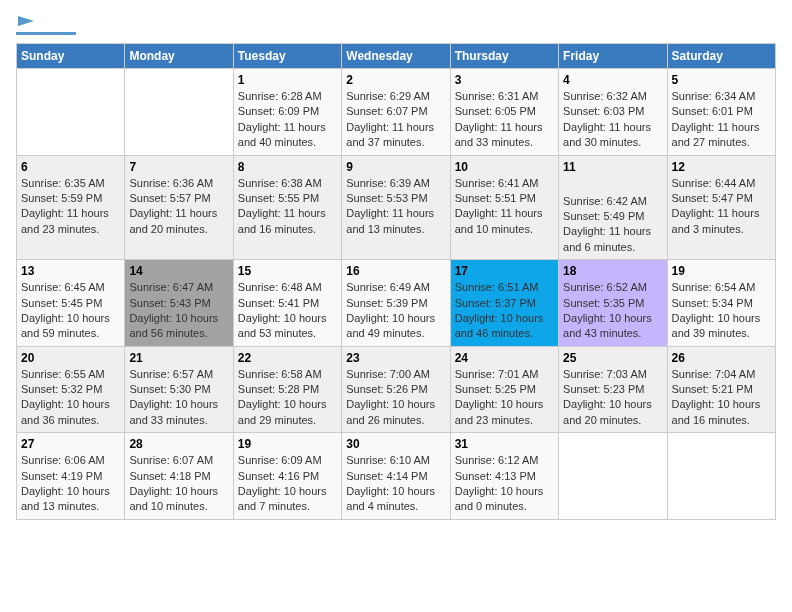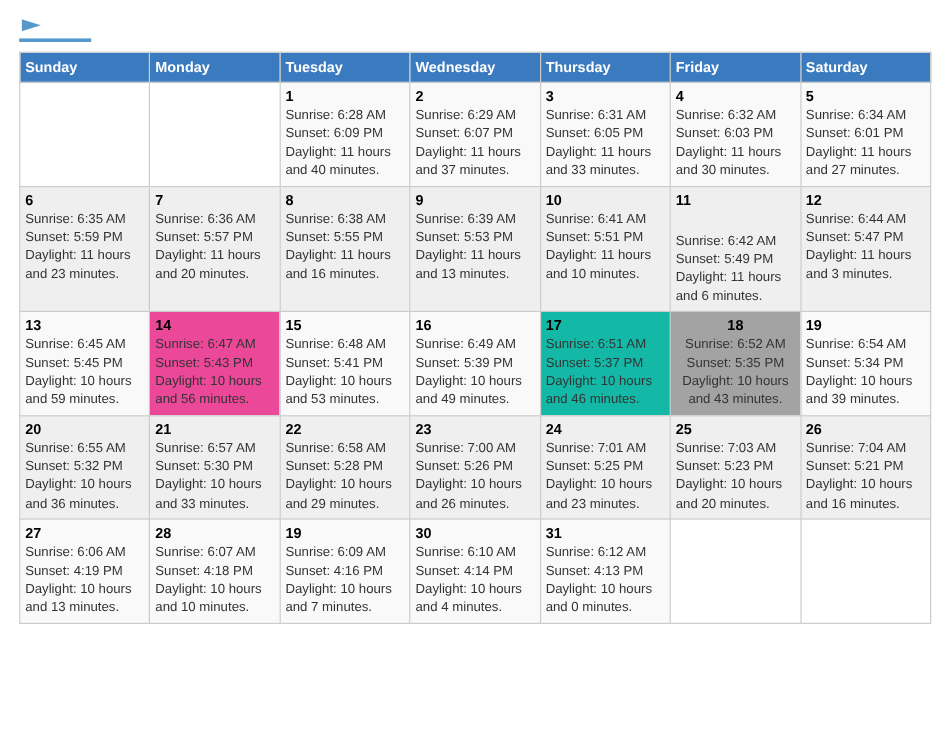--- a/index.html
+++ b/index.html
@@ -196,45 +196,45 @@
 Daylight: 11 hours and 3 minutes.</div>
         </td>
       </tr>
       <tr>
         <td style="background: rgb(249, 249, 249);">
           <span class="day-num">13</span>
           <div class="day-info" style="white-space: pre-line;">Sunrise: 6:45 AM
 Sunset: 5:45 PM
 Daylight: 10 hours and 59 minutes.</div>
         </td>
-        <td style="background: #ec4899; margin-top: 14px;">
+        <td style="background: #a3a3a3; margin-top: 14px;">
           <span class="day-num">14</span>
           <div class="day-info" style="white-space: pre-line;">Sunrise: 6:47 AM
 Sunset: 5:43 PM
 Daylight: 10 hours and 56 minutes.</div>
         </td>
         <td style="background: rgb(249, 249, 249);">
           <span class="day-num">15</span>
           <div class="day-info" style="white-space: pre-line;">Sunrise: 6:48 AM
 Sunset: 5:41 PM
 Daylight: 10 hours and 53 minutes.</div>
         </td>
         <td style="background: rgb(249, 249, 249);">
           <span class="day-num">16</span>
           <div class="day-info" style="white-space: pre-line;">Sunrise: 6:49 AM
 Sunset: 5:39 PM
 Daylight: 10 hours and 49 minutes.</div>
         </td>
-        <td style="background: #14b8a6;">
+        <td style="background: #0ea5e9;">
           <span class="day-num">17</span>
           <div class="day-info" style="white-space: pre-line;">Sunrise: 6:51 AM
 Sunset: 5:37 PM
 Daylight: 10 hours and 46 minutes.</div>
         </td>
-        <td style="background: #a3a3a3; text-align: center;">
+        <td style="background: #c4b5fd;">
           <span class="day-num">18</span>
           <div class="day-info" style="white-space: pre-line;">Sunrise: 6:52 AM
 Sunset: 5:35 PM
 Daylight: 10 hours and 43 minutes.</div>
         </td>
         <td style="background: rgb(249, 249, 249);">
           <span class="day-num">19</span>
           <div class="day-info" style="white-space: pre-line;">Sunrise: 6:54 AM
 Sunset: 5:34 PM
 Daylight: 10 hours and 39 minutes.</div>

